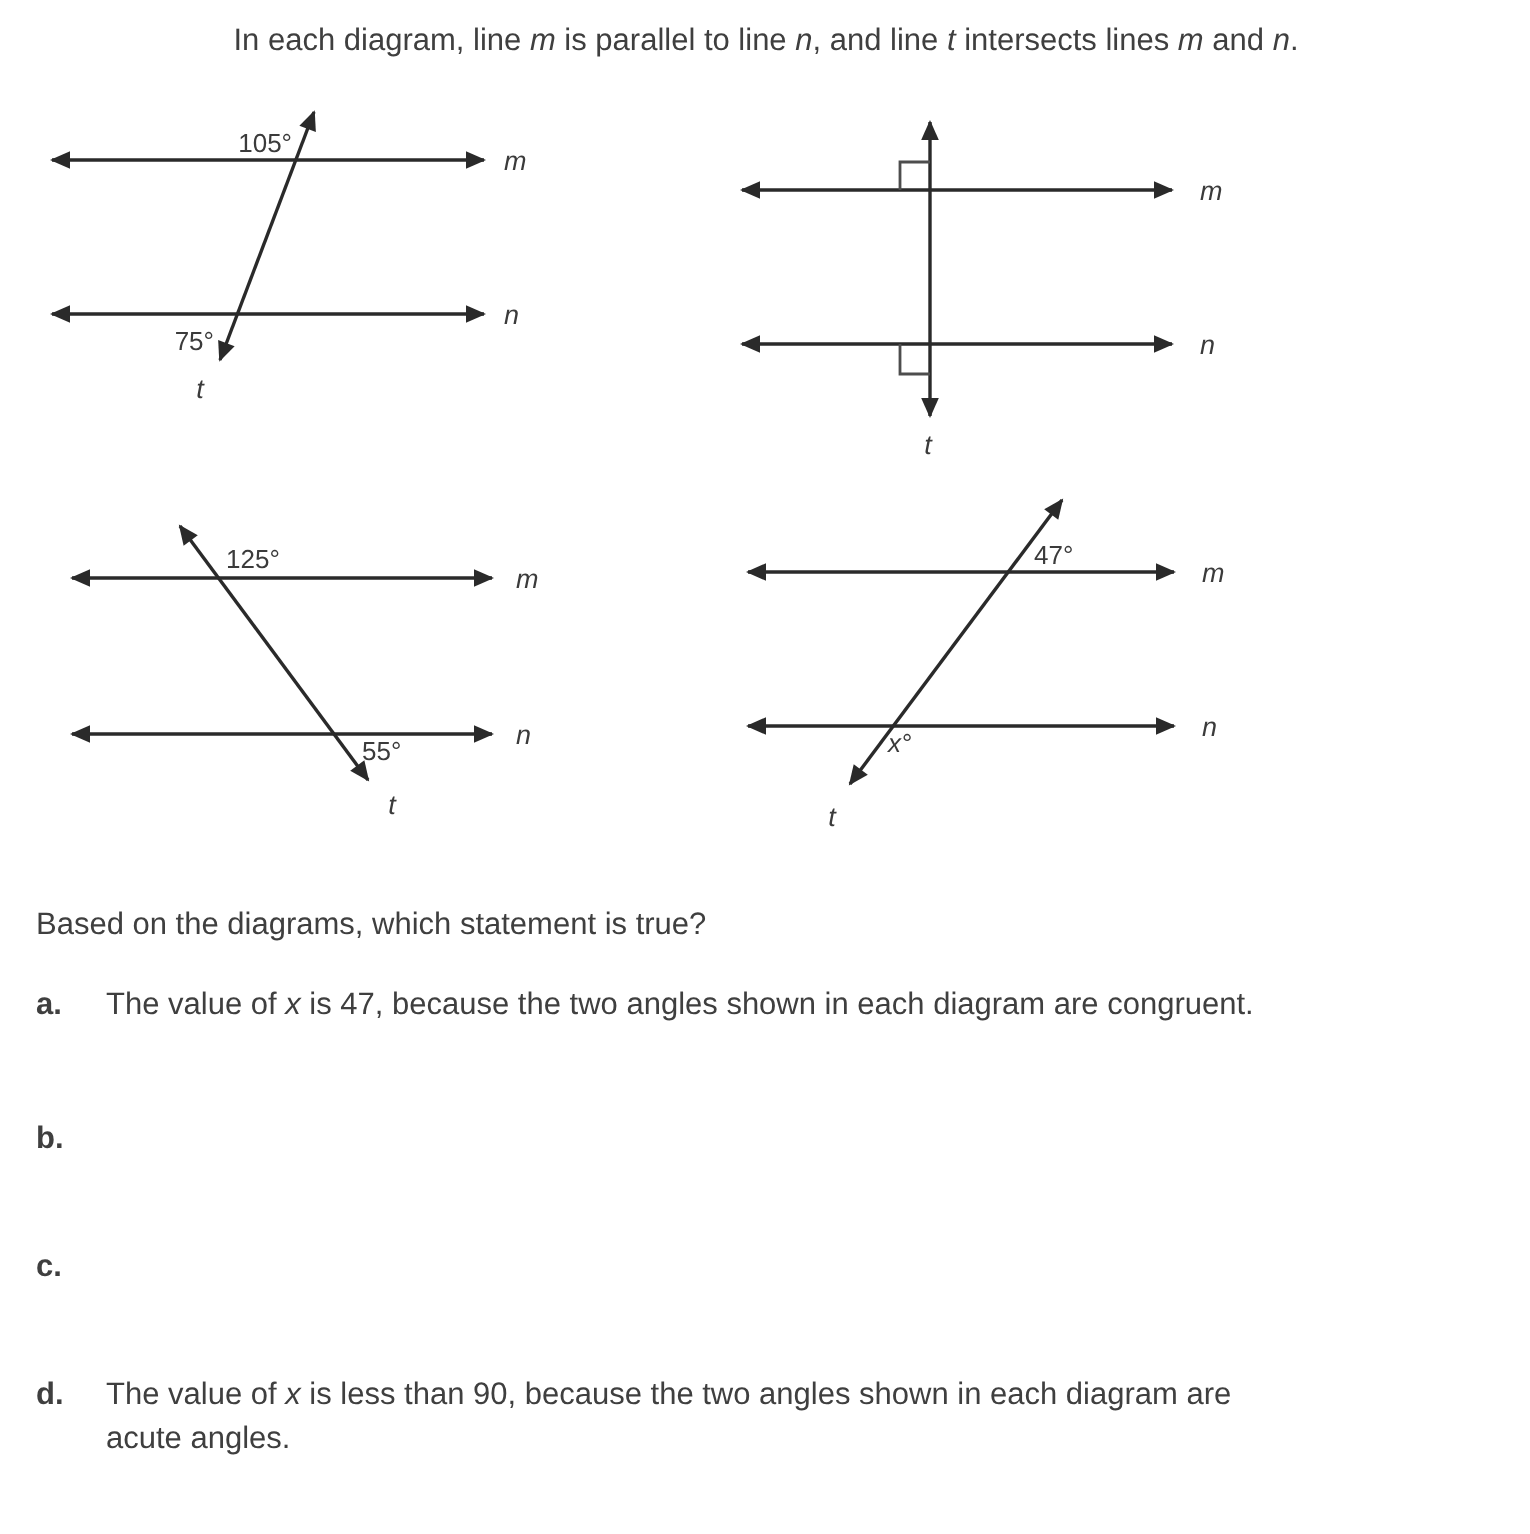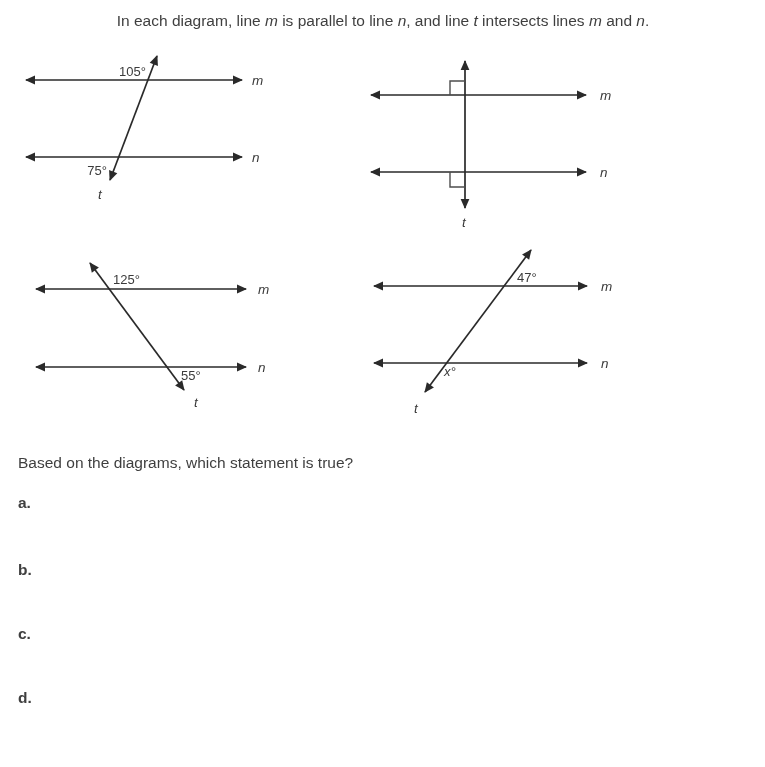--- a/index.html
+++ b/index.html
@@ -110,28 +110,30 @@
     <text class="line-label" x="601" y="368" text-anchor="start">n</text>
     <text class="line-label" x="416" y="413" text-anchor="middle">t</text>
   </svg>
 
   <div class="textline question">Based on the diagrams, which statement is true?</div>
 
   <div class="choices">
 
     <div class="choice">
       <span class="choice-label">a.</span>
+      <span class="choice-text"><span>The value of </span><span class="var">x</span><span> is 47, because the two angles shown in each diagram are congruent.</span></span>
     </div>
 
     <div class="choice">
       <span class="choice-label">b.</span>
     </div>
 
     <div class="choice">
       <span class="choice-label">c.</span>
     </div>
 
     <div class="choice">
       <span class="choice-label">d.</span>
+      <span class="choice-text"><span>The value of </span><span class="var">x</span><span> is less than 90, because the two angles shown in each diagram are</span><span class="choice-line2">acute angles.</span></span>
     </div>
 
   </div>
 </div>
 
 </body></html>

